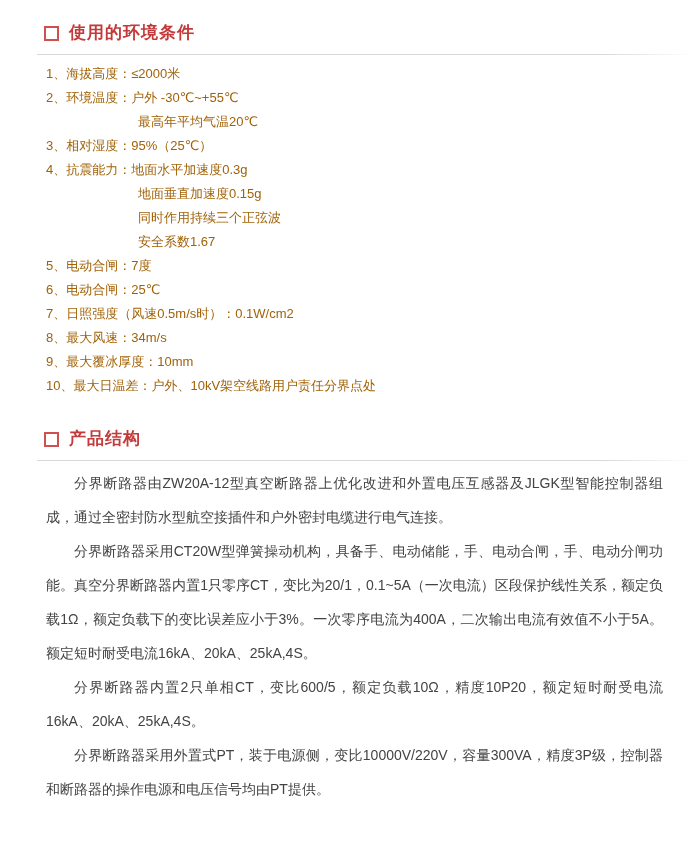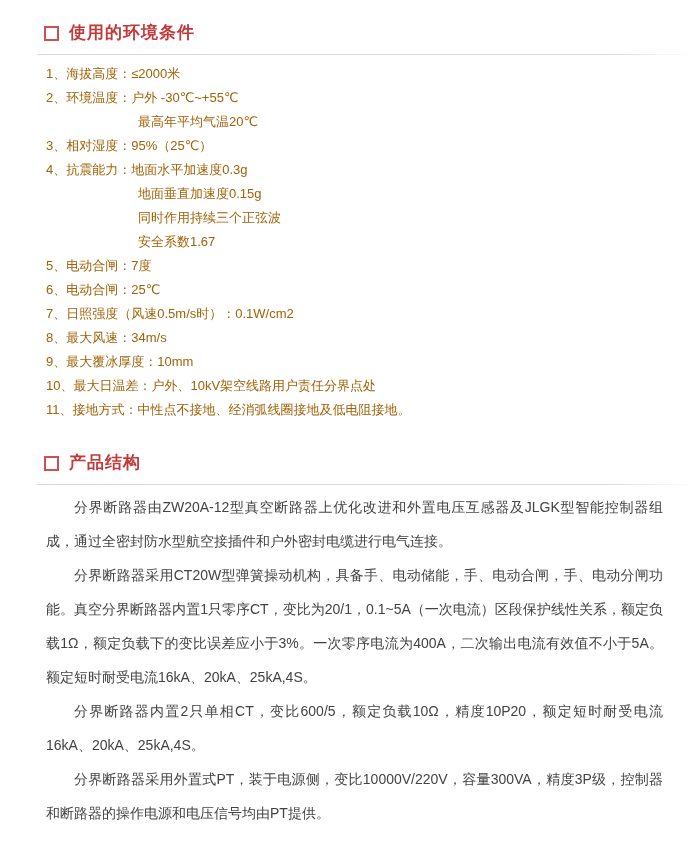--- a/index.html
+++ b/index.html
@@ -79,21 +79,20 @@
       <div class="row"><span>6、</span><span>电动合闸：</span><span>25℃</span></div>
 
       <div class="row"><span>7、</span><span>日照强度（风速0.5m/s时）：</span><span>0.1W/cm2</span></div>
 
       <div class="row"><span>8、</span><span>最大风速：</span><span>34m/s</span></div>
 
       <div class="row"><span>9、</span><span>最大覆冰厚度：</span><span>10mm</span></div>
 
       <div class="row"><span>10、</span><span>最大日温差：</span><span>户外、10kV架空线路用户责任分界点处</span></div>
 
-      <div class="row"><span>11、</span><span>接地方式：</span><span>中性点不接地、经消弧线圈接地及低电阻接地。</span></div>
 
     </div>
   </section>
 
   <section class="sec2">
     <h2 class="sec-title">
       <span class="sq"></span>
       <span>产品结构</span>
     </h2>
     <div class="rule"></div>

